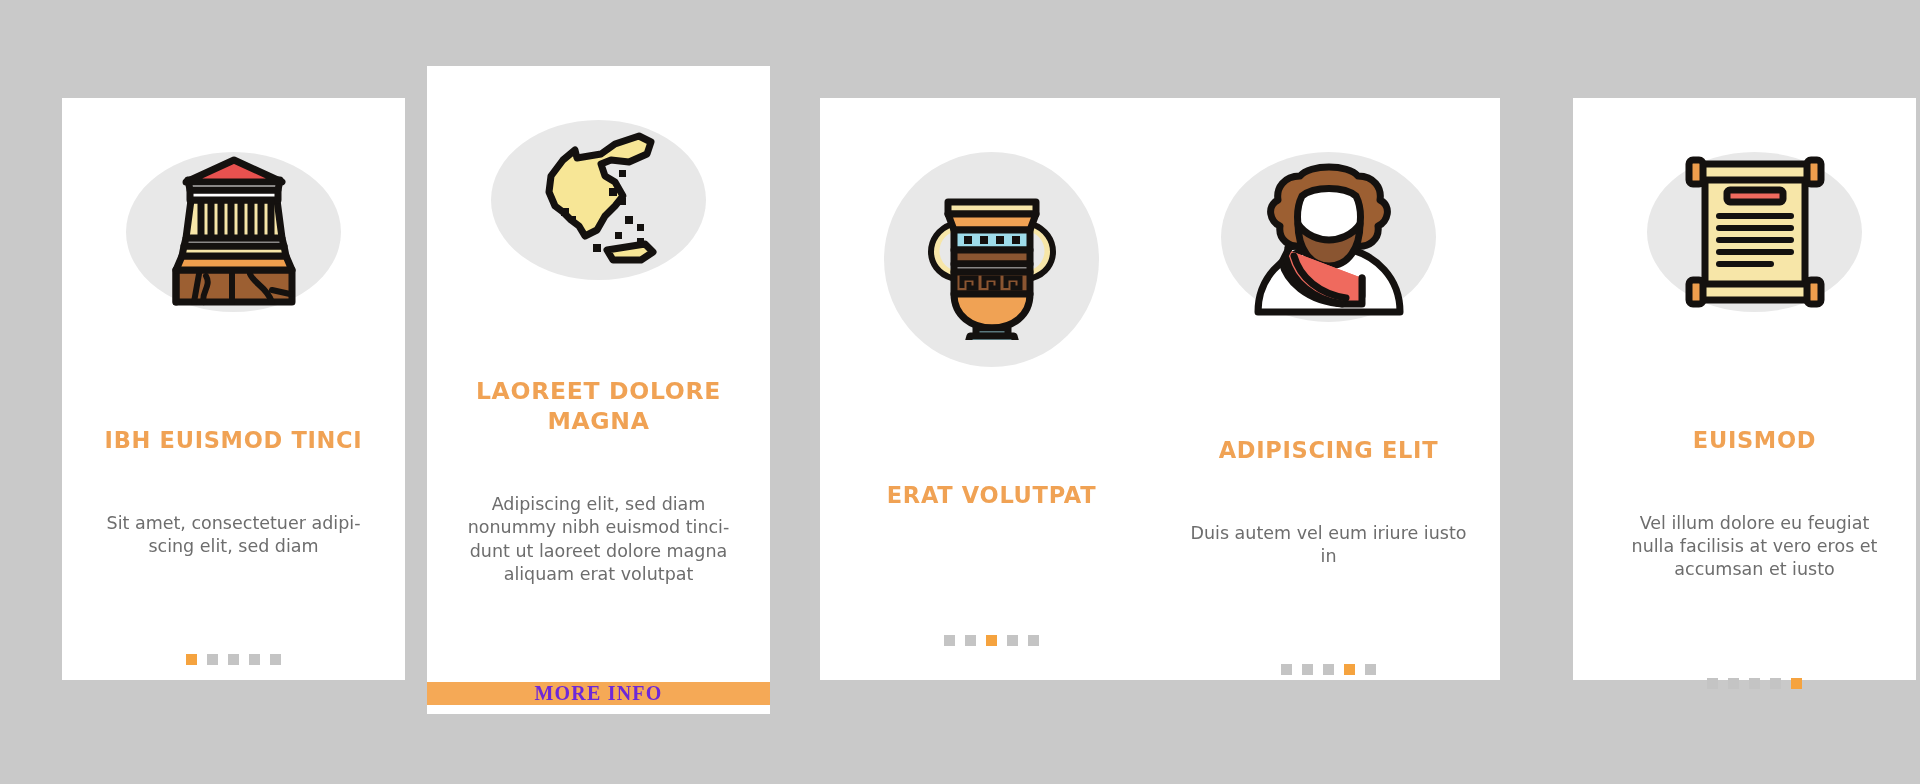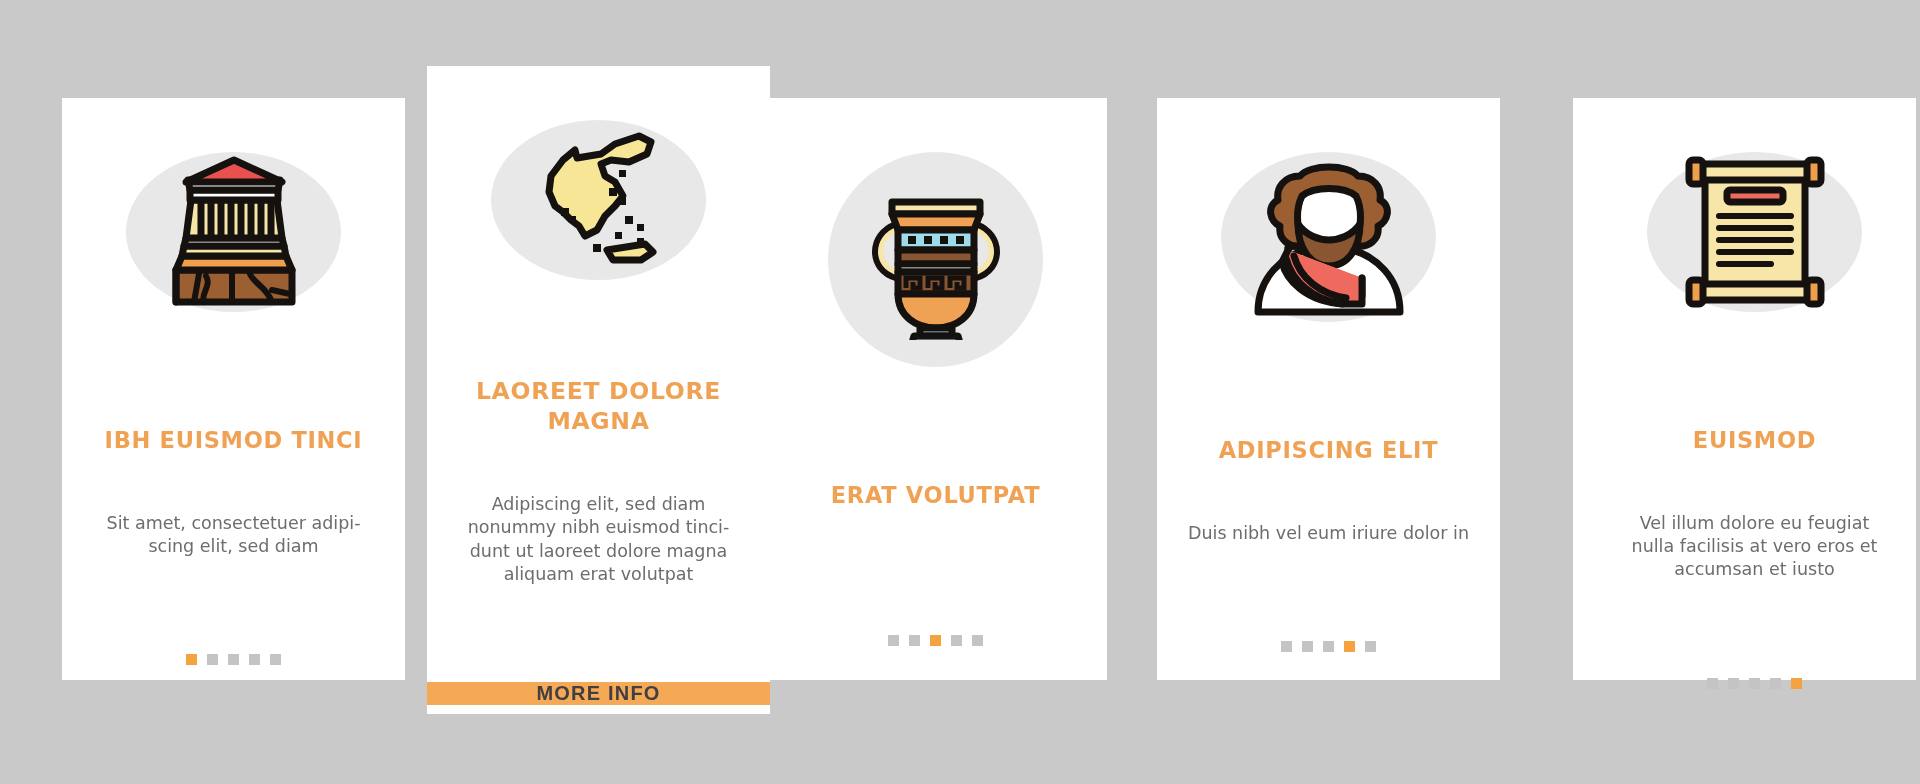--- a/index.html
+++ b/index.html
@@ -28,21 +28,21 @@
     width: 343px;
     height: 582px;
   }
   .card.featured {
     top: 66px;
     width: 343px;
     height: 648px;
   }
   .c1 { left: 62px; }
   .c2 { left: 427px; }
-  .c3 { left: 764px; align-items: center; }
+  .c3 { left: 820px; align-items: center; }
   .c4 { left: 1157px; }
   .c5 { left: 1573px; padding-left: 20px; }
 
   .icon-wrap {
     width: 215px; height: 215px;
     border-radius: 50%;
     background: #e8e8e8;
     display: flex;
     align-items: center;
     justify-content: center;
@@ -84,30 +84,30 @@
   .dot {
     width: 11px; height: 11px;
     background: #c4c4c4;
   }
   .dot.active { background: #f5a33f; }
 
   .more-btn {
     width: 343px;
     height: 50px;
     background: #f5a956;
-    color: #404040;
+    color: #6d28d9;
     font-weight: bold;
     font-size: 20px;
     letter-spacing: 1.2px;
     display: flex;
     align-items: center;
     justify-content: center;
     border: none;
     cursor: pointer;
-    font-family: Liberation Sans, sans-serif;
+    font-family: Liberation Serif, serif;
   }
   .btn-tail { height: 53px; width: 100%; background: #ffffff; }
 </style>
 </head>
 <body>
 
 <div id="stage">
 
   <div class="card normal c1">
     <div class="icon-wrap">
@@ -228,21 +228,21 @@
           <path d="M54 72 C54 96 66 114 85 114 C104 114 116 96 116 72 C108 84 94 88 85 88 C76 88 62 84 54 72 Z" fill="#8a5531"></path>
           <path d="M44 98 C44 98 56 140 104 144 L118 144 L118 126" fill="#ef6a5e"></path>
           <path d="M44 98 L38 110 C42 128 62 150 100 152 L118 152 L118 126" fill="#ef6a5e"></path>
           <path d="M50 104 C56 126 76 142 102 146" fill="none"></path>
           <path d="M42 106 C48 130 70 148 98 152" fill="none"></path>
           <path d="M44 96 C44 96 50 92 58 96" fill="#f7e6a8"></path>
         </g>
       </svg>
     </div>
     <div class="card-title">ADIPISCING ELIT</div>
-    <div class="card-desc">Duis nibh vel eum iriure dolor in</div>
+    <div class="card-desc">Duis autem vel eum iriure iusto in</div>
     <div class="spacer"></div>
     <div class="dots">
       <span class="dot"></span>
       <span class="dot"></span>
       <span class="dot"></span>
       <span class="dot active"></span>
       <span class="dot"></span>
     </div>
   </div>
 

